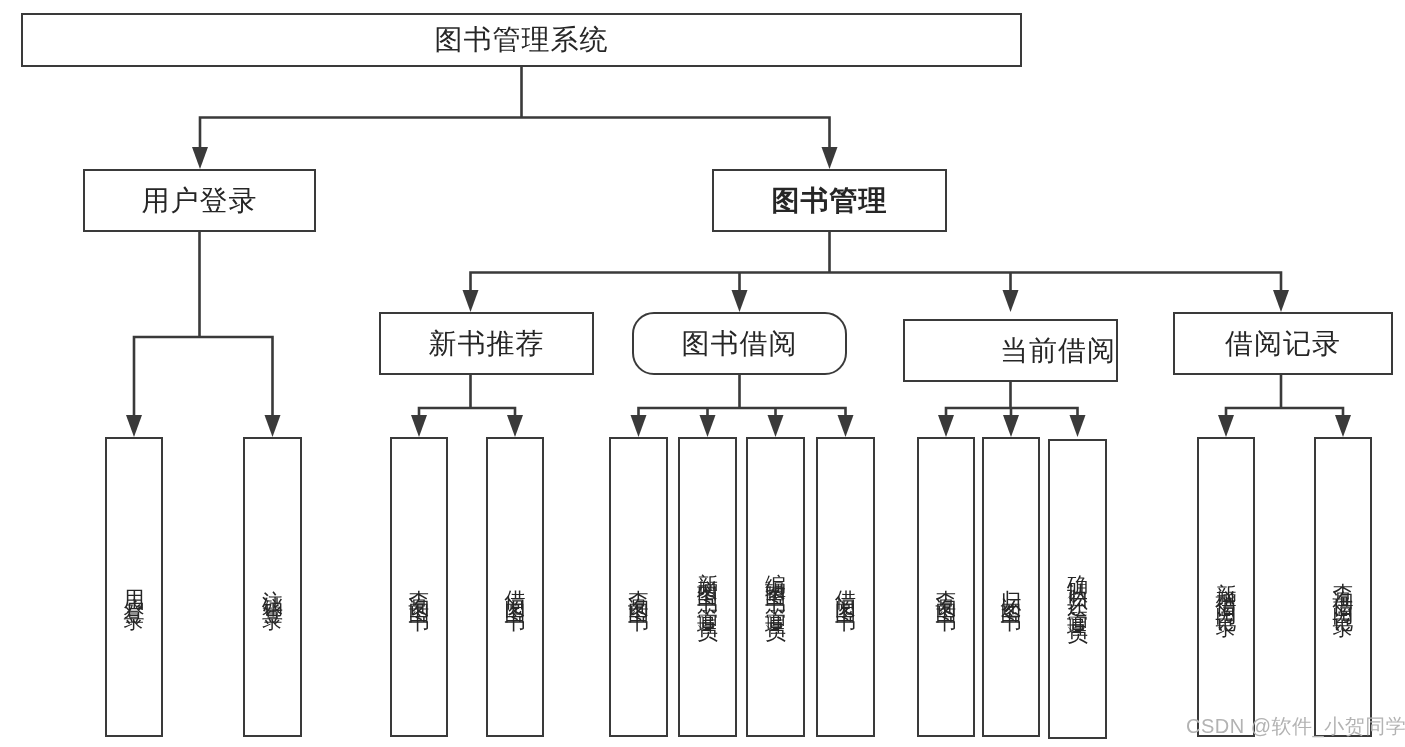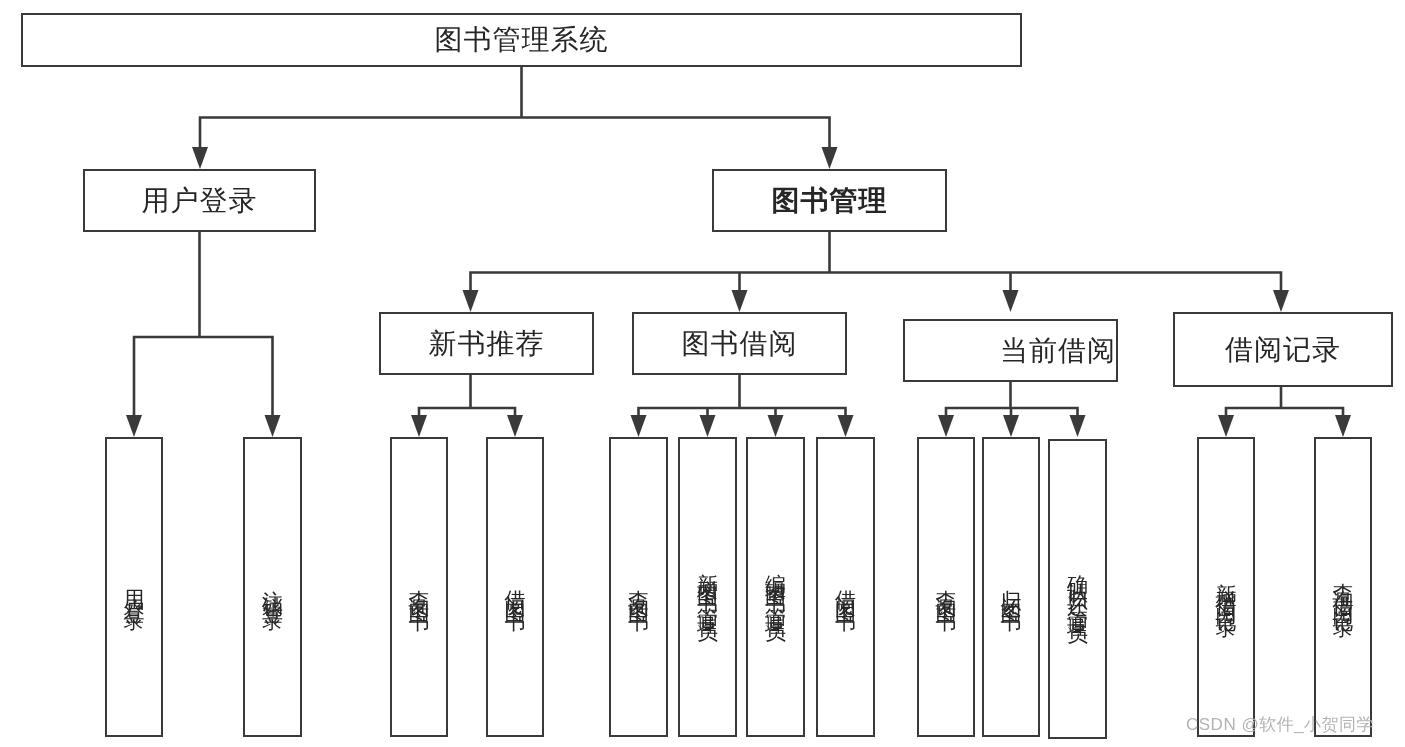--- a/index.html
+++ b/index.html
@@ -45,21 +45,21 @@
     text-orientation: mixed;
     font-size: 21px;
     letter-spacing: 7px;
     color: var(--text, #262626);
     white-space: nowrap;
   }
   .watermark {
     position: absolute;
     left: 1186px;
     top: 713px;
-    font-size: 17px;
+    font-size: 20px;
     color: var(--wm, #b3b3b3);
     white-space: nowrap;
     z-index: 3;
     letter-spacing: 0.5px;
   }
 </style>
 </head>
 <body>
 
 <div id="stage">
@@ -100,27 +100,27 @@
   <div class="hbox" style="left:83px; top:169px; width:233px; height:63px;">
     <span>用户登录</span>
   </div>
   <div class="hbox" style="left:712px; top:169px; width:235px; height:63px;font-weight:bold;">
     <span>图书管理</span>
   </div>
 
   <div class="hbox" style="left:363px; top:312px; width:215px; height:63px;margin-left:16px;">
     <span>新书推荐</span>
   </div>
-  <div class="hbox" style="left:632px; top:312px; width:215px; height:63px;">
+  <div class="hbox" style="left:632px; top:312px; width:215px; height:63px;border-radius:22px;">
     <span>图书借阅</span>
   </div>
   <div class="hbox" style="left:903px; top:319px; width:215px; height:63px;justify-content:flex-end;">
     <span>当前借阅</span>
   </div>
-  <div class="hbox" style="left:1173px; top:312px; width:220px; height:75px;">
+  <div class="hbox" style="left:1173px; top:312px; width:220px; height:63px;">
     <span>借阅记录</span>
   </div>
 
   <div class="vbox" style="left:105px; top:437px; width:58px; height:300px;">
     <span class="vtext">用户登录</span>
   </div>
   <div class="vbox" style="left:243px; top:437px; width:59px; height:300px;">
     <span class="vtext">注销登录</span>
   </div>
 

